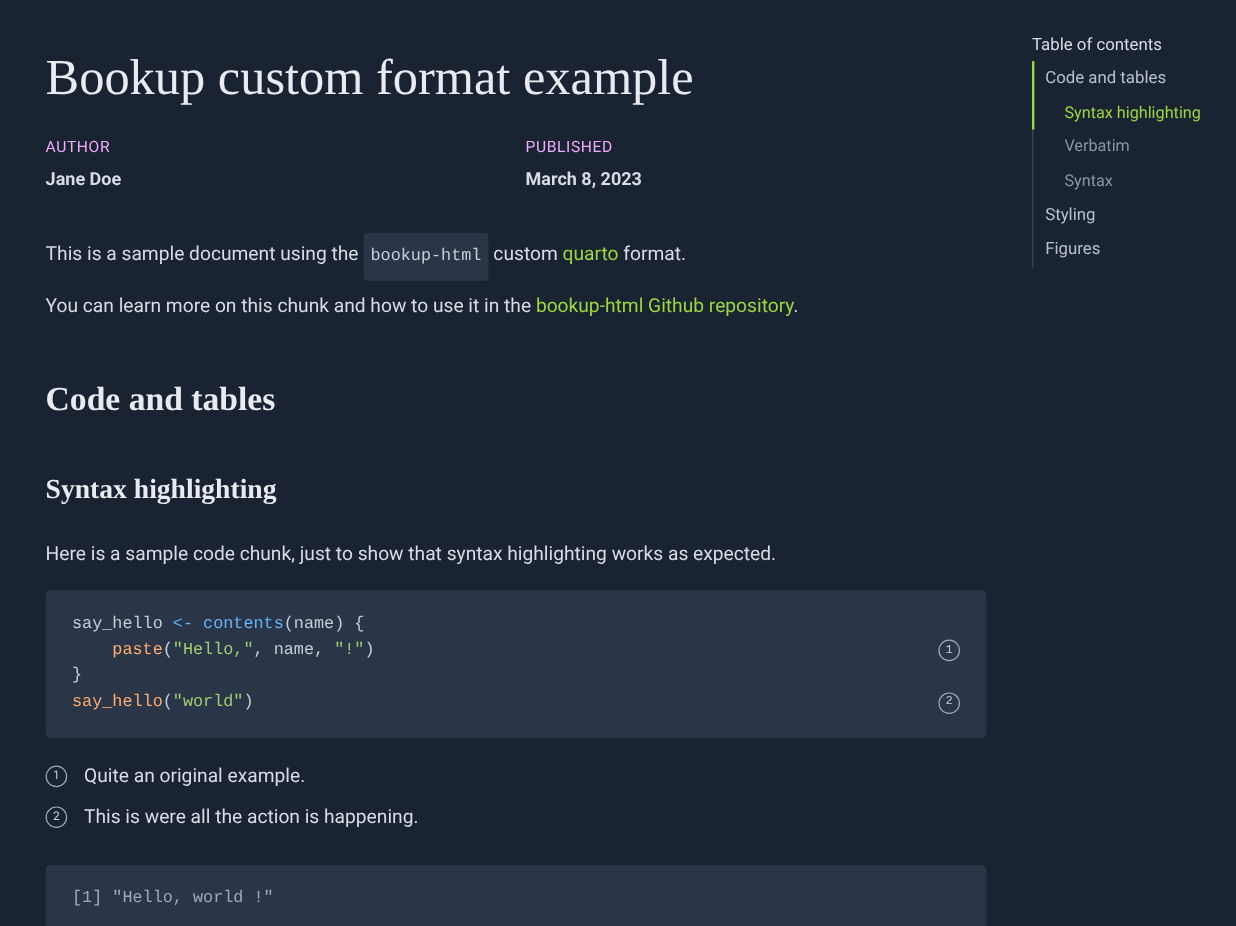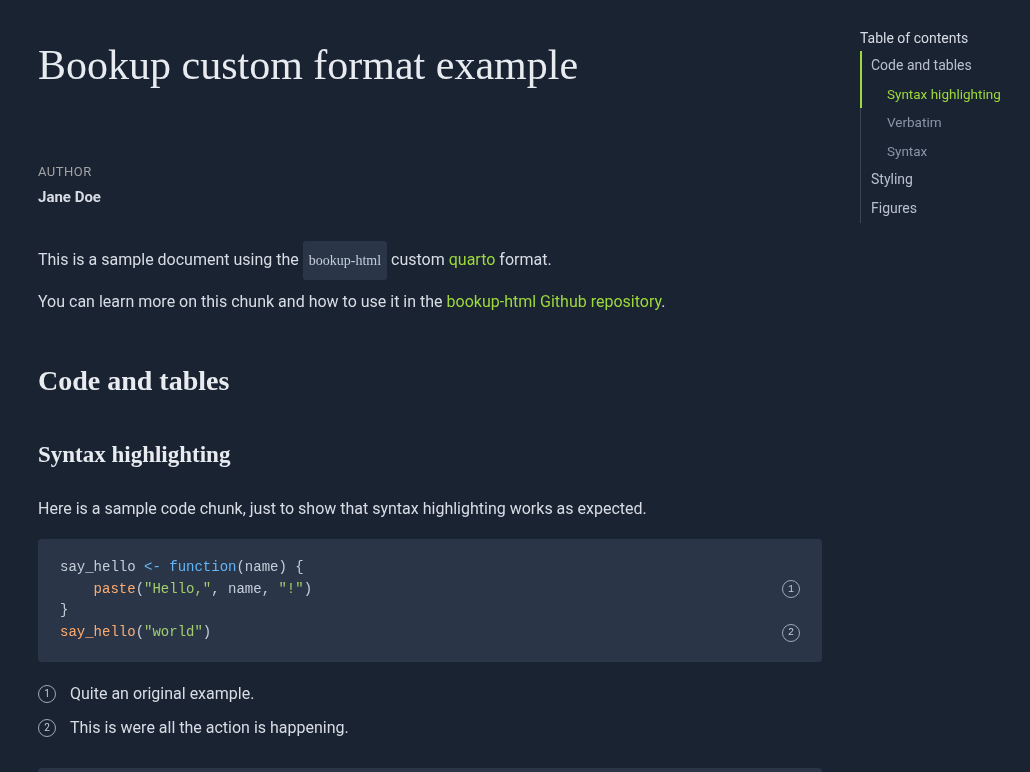--- a/index.html
+++ b/index.html
@@ -41,38 +41,37 @@
     }
     .meta-block {
       min-width: 200px;
     }
     .meta-block.published {
       margin-left: 160px;
     }
     .meta-label {
       font-size: 13px;
       letter-spacing: 0.5px;
-      color: #a3a3a3;
+      color: #f0abfc;
       margin-bottom: 4px;
-      margin-top: 48px;
     }
     .meta-value {
       color: #d8dde5;
       font-size: 15px;
       font-weight: bold;
     }
     p {
       margin-bottom: 18px;
       color: #d8dde5;
     }
     code.inline {
       background: #2a3647;
       padding: 12px 6px;
       border-radius: 3px;
-      font-family: Liberation Serif, serif;
+      font-family: Liberation Mono, monospace;
       font-size: 14px;
       color: #c5cdd9;
     }
     a.link {
       color: #9dd83c;
       text-decoration: none;
     }
     h2.section-heading {
       font-family: Georgia, 'Times New Roman', serif;
       font-size: 28px;
@@ -187,39 +186,43 @@
 
 <div class="main-content">
 
   <h1 class="page-title">Bookup custom format example</h1>
 
   <div class="meta-row">
     <div class="meta-block">
       <div class="meta-label">AUTHOR</div>
       <div class="meta-value">Jane Doe</div>
     </div>
+    <div class="meta-block published">
+      <div class="meta-label">PUBLISHED</div>
+      <div class="meta-value">March 8, 2023</div>
+    </div>
   </div>
 
   <p>
     <span>This is a sample document using the </span><code class="inline">bookup-html</code><span> custom </span><a class="link">quarto</a><span> format.</span>
   </p>
 
   <p>
     <span>You can learn more on this chunk and how to use it in the </span><a class="link">bookup-html Github repository</a><span>.</span>
   </p>
 
   <h2 class="section-heading">Code and tables</h2>
 
   <h3 class="subsection-heading">Syntax highlighting</h3>
 
   <p>Here is a sample code chunk, just to show that syntax highlighting works as expected.</p>
 
   <div class="code-block">
     <div class="code-line">
-      <span class="code-content"><span class="tok-name">say_hello </span><span class="tok-op">&lt;-</span><span class="tok-name"> </span><span class="tok-kw">function</span><span class="tok-paren">(name) {</span></span>
+      <span class="code-content"><span class="tok-name">say_hello </span><span class="tok-op">&lt;-</span><span class="tok-name"> </span><span class="tok-kw">contents</span><span class="tok-paren">(name) {</span></span>
     </div>
     <div class="code-line">
       <span class="code-content"><span class="tok-name">    </span><span class="tok-fn">paste</span><span class="tok-paren">(</span><span class="tok-str">"Hello,"</span><span class="tok-name">, name, </span><span class="tok-str">"!"</span><span class="tok-paren">)</span></span>
       <span class="annot-badge">1</span>
     </div>
     <div class="code-line">
       <span class="code-content tok-paren">}</span>
     </div>
     <div class="code-line">
       <span class="code-content"></span>

